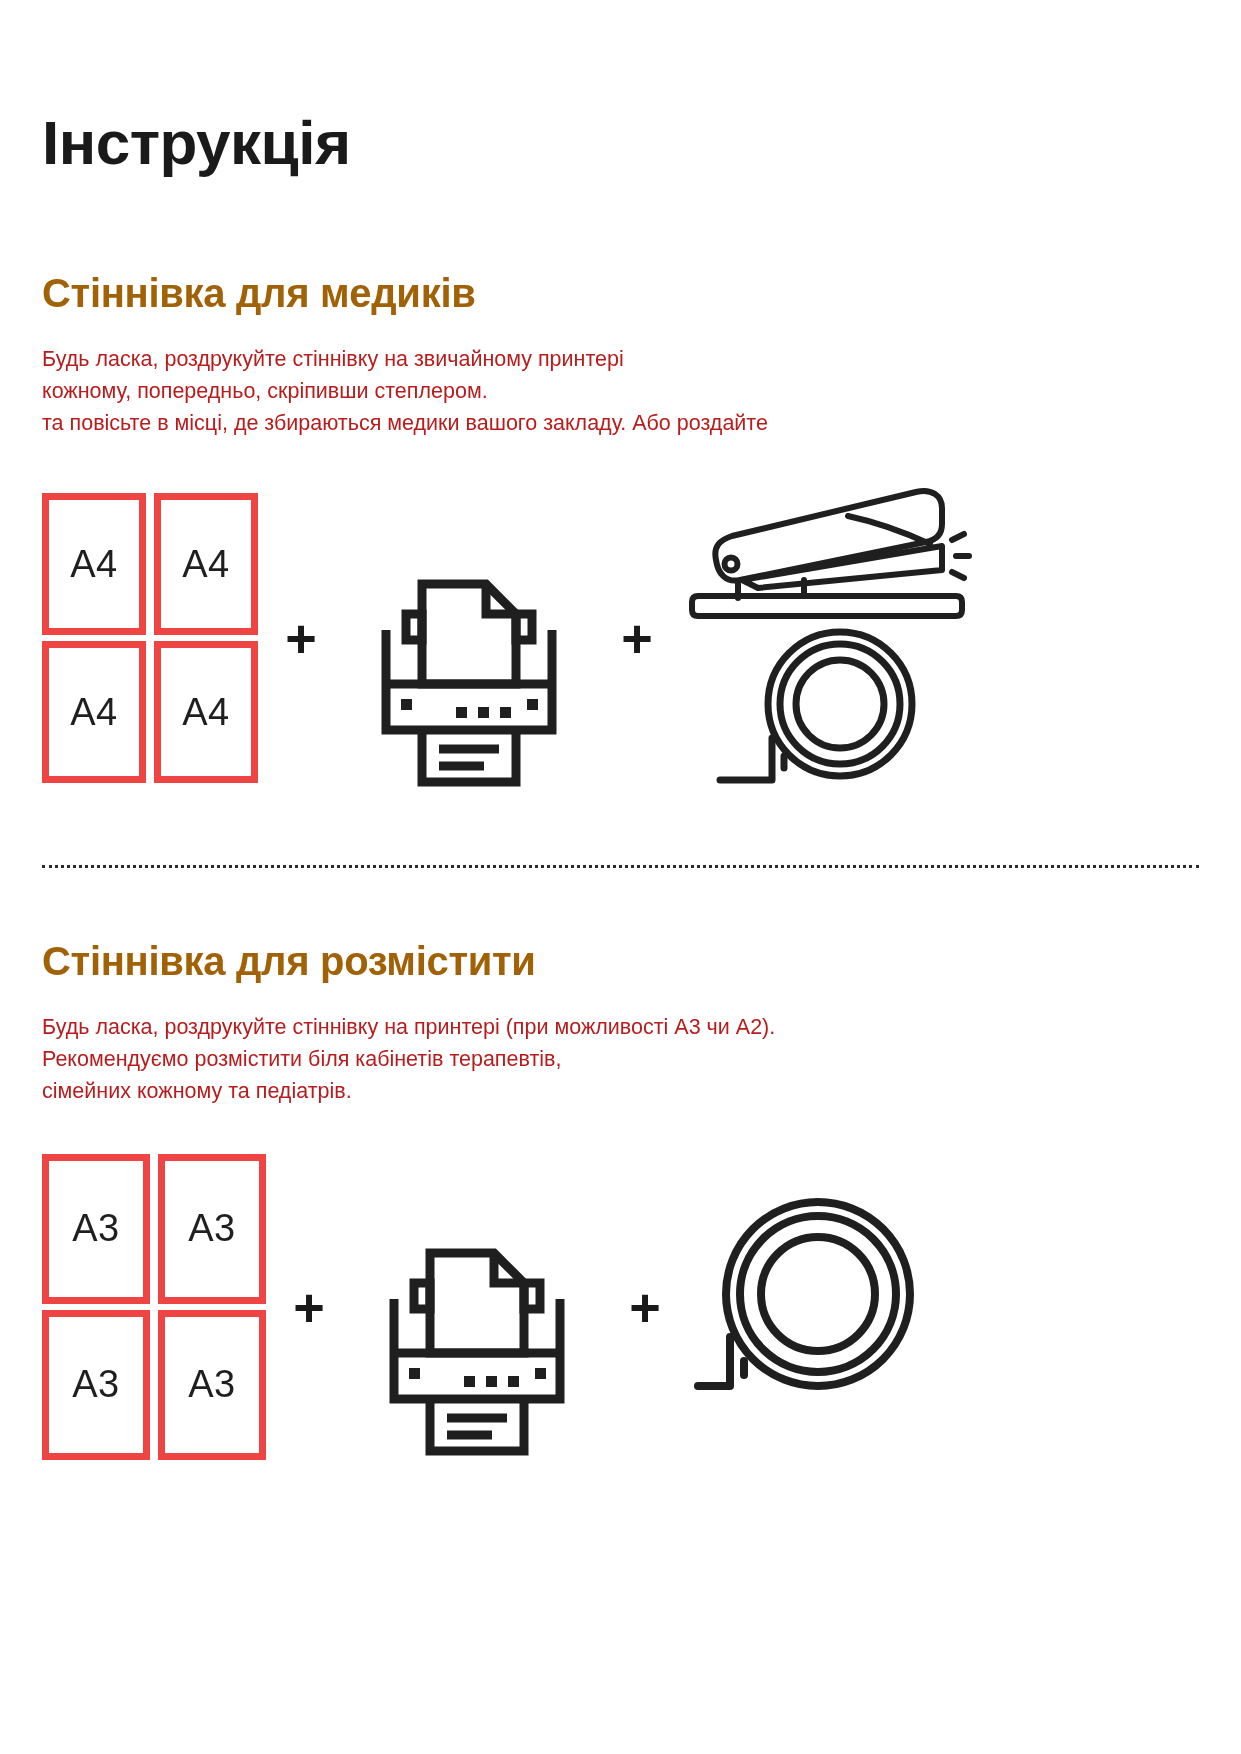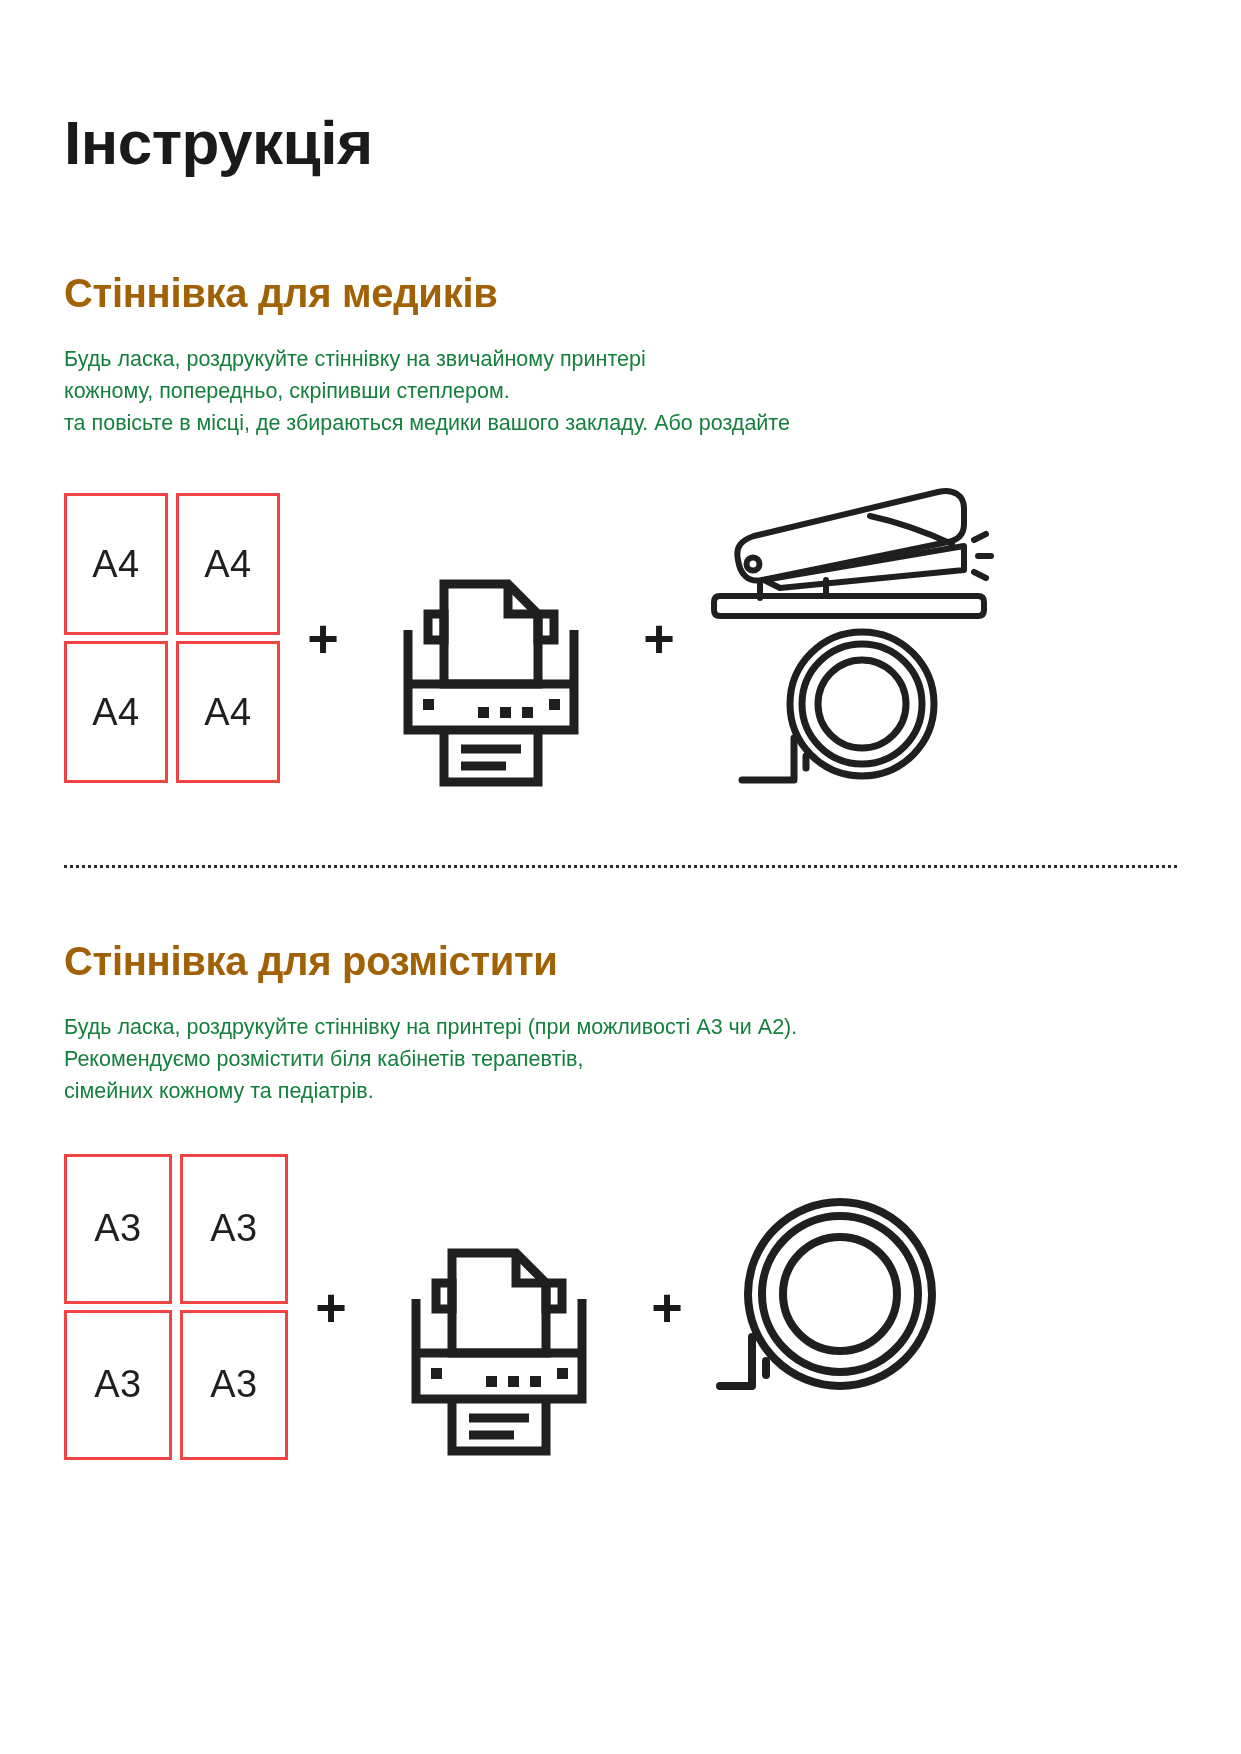--- a/index.html
+++ b/index.html
@@ -13,21 +13,21 @@
   body {
     font-family: "Liberation Sans", sans-serif;
     color: #1f1f1f;
     position: relative;
     overflow: hidden;
   }
 
   .page {
     width: 1241px;
     height: 1264px;
-    padding: 0 64px;
+    padding: 0 42px;
     position: relative;
   }
 
   
   .doc-title {
     font-size: 62px;
     font-weight: 700;
     letter-spacing: -0.5px;
     line-height: 1;
     color: #1a1a1a;
@@ -44,21 +44,21 @@
     font-weight: 700;
     letter-spacing: -0.3px;
     line-height: 1.05;
     color: #a16207;
   }
 
   .section-body {
     margin-top: 30px;
     font-size: 21.5px;
     line-height: 1.48;
-    color: #15803d;
+    color: #b91c1c;
     font-weight: 400;
   }
   .section-body .line { display: block; white-space: nowrap; }
 
   
   .icon-row {
     margin-top: 44px;
     display: flex;
     align-items: center;
     gap: 0;
@@ -78,21 +78,21 @@
 
   
   .paper-grid {
     display: grid;
     grid-template-columns: repeat(2, 104px);
     grid-template-rows: repeat(2, 142px);
     gap: 6px 8px;
     flex: none;
   }
   .paper-sheet {
-    border: 3px solid #ef4444;
+    border: 7px solid #ef4444;
     background: #fff;
     display: flex;
     align-items: center;
     justify-content: center;
     font-size: 38px;
     font-weight: 400;
     letter-spacing: 0.5px;
     color: #1f1f1f;
   }
 

